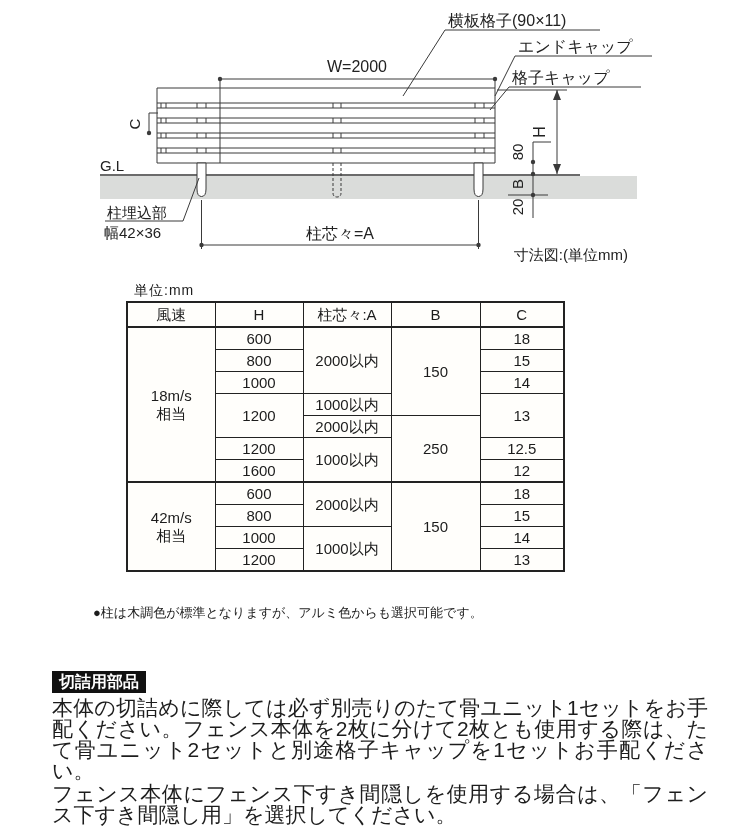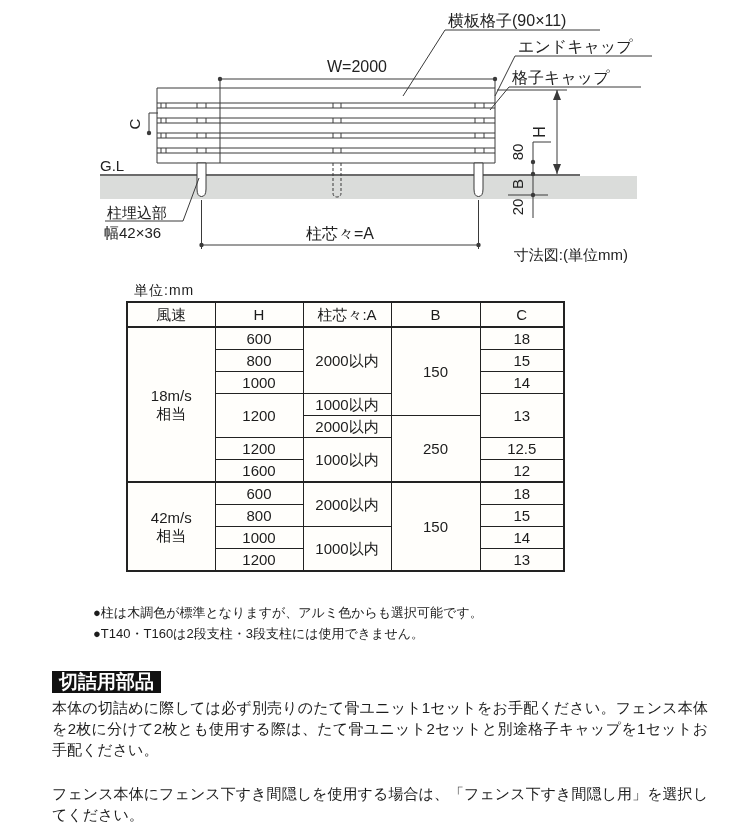--- a/index.html
+++ b/index.html
@@ -15,22 +15,22 @@
   
   .spec-table-wrap{left:126px;top:301px;}
   table.spec{border-collapse:collapse;table-layout:fixed;width:437px;font-size:15px;border:2px solid #222;}
   table.spec th,table.spec td{border:1px solid #222;text-align:center;vertical-align:middle;padding:0;height:21px;line-height:1.15;font-weight:normal;background:#fffefb;}
   table.spec thead th{border-bottom:2px solid #222;height:23px;}
   tbody.sec{border-top:2px solid #222;}
   td.wind span{display:block;}
   
   .notes{left:93px;top:602px;font-size:13px;line-height:21px;}
   
-  .info-heading{display:inline-block;background:#111111;color:#ffffff;font-size:19px;font-weight:bold;padding:1px 7px 2px 7px;line-height:19px;}
-  .info-body{width:656px;font-size:15px;line-height:21px;text-align:justify;}
+  .info-heading{display:inline-block;background:#111111;color:#ffffff;font-size:16px;font-weight:bold;padding:1px 7px 2px 7px;line-height:19px;}
+  .info-body{width:656px;font-size:21px;line-height:21px;text-align:justify;}
   .ih1{left:52px;top:671px;}
   .ib1{left:52px;top:697px;}
   .ih2{left:52px;top:757px;}
   .ib2{left:52px;top:783px;}
 </style>
 </head>
 <body>
 
 <div class="page">
 
@@ -206,21 +206,20 @@
         <tr>
           <td>1200</td>
           <td>13</td>
         </tr>
       </tbody>
     </table>
   </div>
 
   <div class="abs notes">
     <div>●柱は木調色が標準となりますが、アルミ色からも選択可能です。</div>
-    <div>●T140・T160は2段支柱・3段支柱には使用できません。</div>
   </div>
 
   <div class="abs ih1">
     <span class="info-heading">切詰用部品</span>
   </div>
   <div class="abs ib1 info-body">本体の切詰めに際しては必ず別売りのたて骨ユニット1セットをお手配ください。フェンス本体を2枚に分けて2枚とも使用する際は、たて骨ユニット2セットと別途格子キャップを1セットお手配ください。</div>
 
   <div class="abs ib2 info-body">フェンス本体にフェンス下すき間隠しを使用する場合は、「フェンス下すき間隠し用」を選択してください。</div>
 
 </div>

